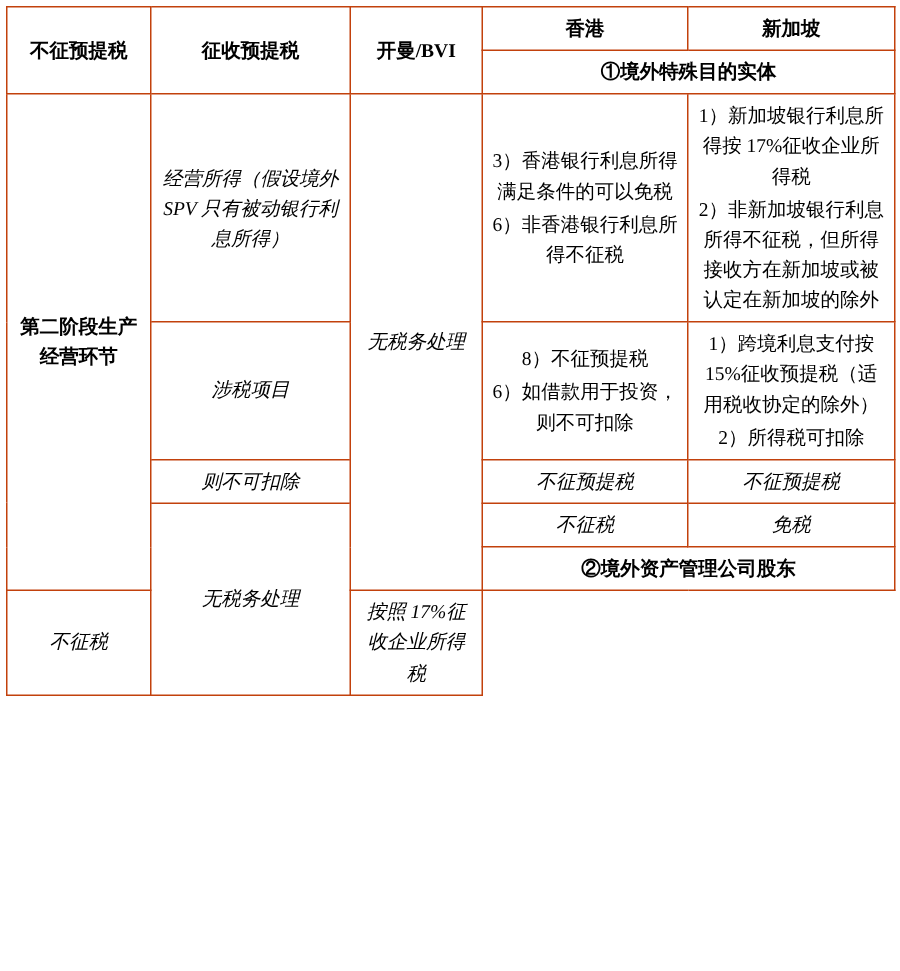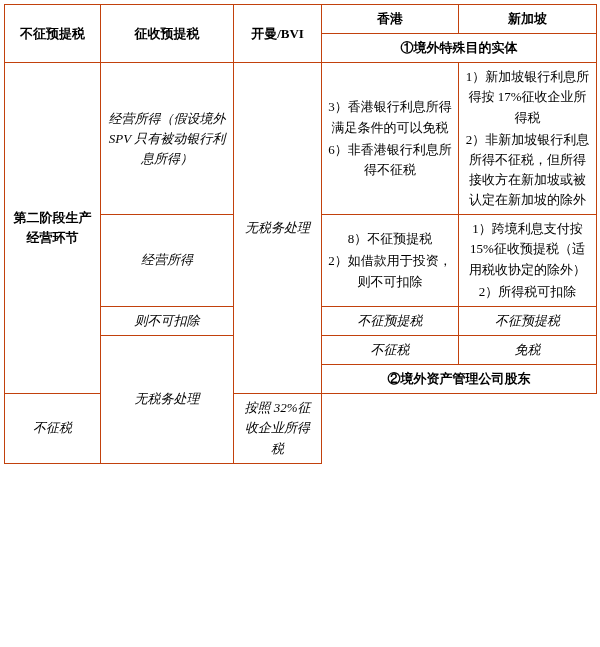--- a/index.html
+++ b/index.html
@@ -104,24 +104,24 @@
           <p class="p">3）香港银行利息所得满足条件的可以免税</p>
           <p class="p">6）非香港银行利息所得不征税</p>
         </td>
         <td class="body-left">
           <p class="p">1）新加坡银行利息所得按 17%征收企业所得税</p>
           <p class="p">2）非新加坡银行利息所得不征税，但所得接收方在新加坡或被认定在新加坡的除外</p>
         </td>
       </tr>
 
       <tr>
-        <td class="item-cell">经营所得</td>
+        <td class="item-cell">涉税项目</td>
         <td class="body-left">
           <p class="p">8）不征预提税</p>
-          <p class="p">2）如借款用于投资，则不可扣除</p>
+          <p class="p">6）如借款用于投资，则不可扣除</p>
         </td>
         <td class="body-left">
           <p class="p">1）跨境利息支付按15%征收预提税（适用税收协定的除外）</p>
           <p class="p">2）所得税可扣除</p>
         </td>
       </tr>
 
       <tr>
         <td class="item-cell">则不可扣除</td>
         <td class="nowrap-center">不征预提税</td>
@@ -133,17 +133,17 @@
         <td class="nowrap-center">不征税</td>
         <td class="nowrap-center">免税</td>
       </tr>
 
       <tr>
         <td class="hdr-sub" colspan="2">②境外资产管理公司股东</td>
       </tr>
 
       <tr>
         <td class="nowrap-center tall">不征税</td>
-        <td class="nowrap-center tall">按照 32%征收企业所得税</td>
+        <td class="nowrap-center tall">按照 17%征收企业所得税</td>
       </tr>
     </tbody>
   </table>
 </div>
 
 </body></html>

